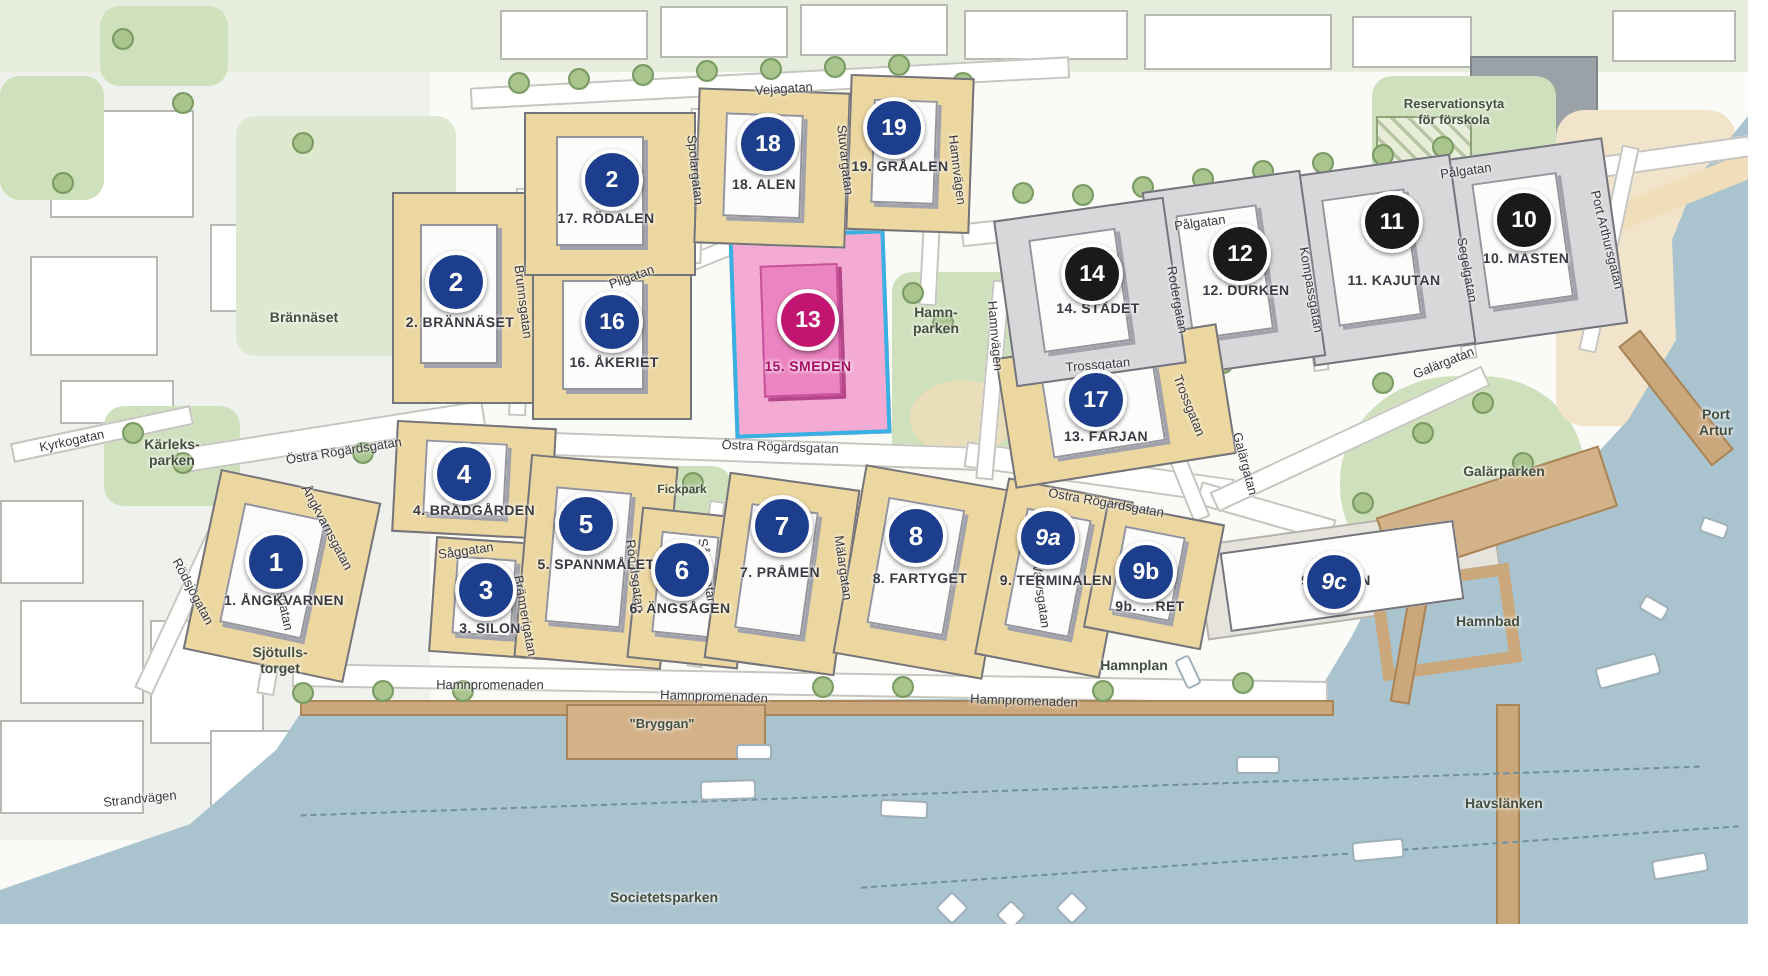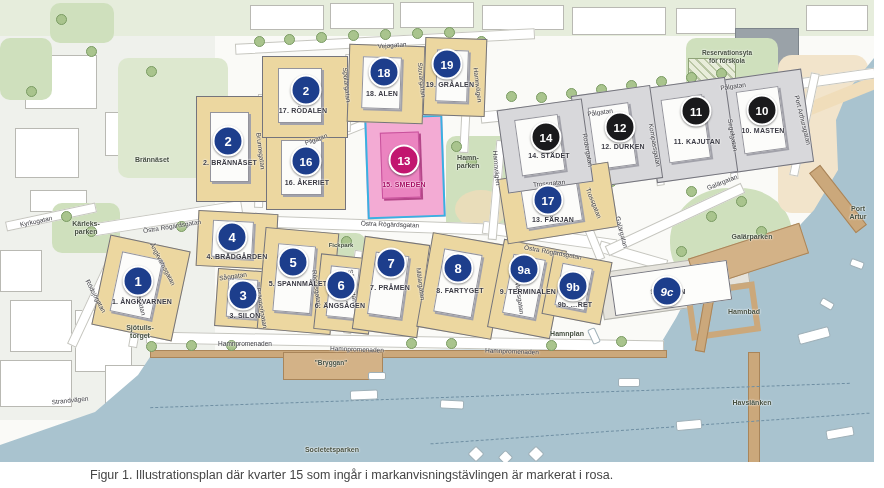--- a/index.html
+++ b/index.html
@@ -310,21 +310,21 @@
       <div class="kv blue" style="left: 232px; top: 237px;">4</div>
       <div class="block-label" style="left: 298px; top: 283px;">5. SPANNMÅLET</div>
       <div class="kv blue" style="left: 293px; top: 262px;">5</div>
       <div class="block-label" style="left: 340px; top: 305px;">6. ÄNGSÅGEN</div>
       <div class="kv blue" style="left: 341px; top: 285px;">6</div>
       <div class="block-label" style="left: 390px; top: 287px;">7. PRÅMEN</div>
       <div class="kv blue" style="left: 391px; top: 263px;">7</div>
       <div class="block-label" style="left: 460px; top: 290px;">8. FARTYGET</div>
       <div class="kv blue" style="left: 458px; top: 268px;">8</div>
       <div class="block-label" style="left: 528px; top: 291px;">9. TERMINALEN</div>
-      <div class="kv blue small" style="left: 524px; top: 269px;">9a</div>
+      <div class="kv blue small" style="left: 524px; top: 269px; font-style: italic;">9a</div>
       <div class="block-label" style="left: 575px; top: 304px;">9b. …RET</div>
       <div class="kv blue small" style="left: 573px; top: 286px;">9b</div>
       <div class="block-label" style="left: 668px; top: 291px;">9c. PIREN</div>
       <div class="kv blue small" style="left: 667px; top: 291px; font-style: italic;">9c</div>
       <div class="block-label" style="left: 763px; top: 130px;">10. MASTEN</div>
       <div class="kv black small" style="left: 762px; top: 110px;">10</div>
       <div class="block-label" style="left: 697px; top: 141px;">11. KAJUTAN</div>
       <div class="kv black small" style="left: 696px; top: 111px;">11</div>
       <div class="block-label" style="left: 623px; top: 146px;">12. DURKEN</div>
       <div class="kv black small" style="left: 620px; top: 127px;">12</div>
@@ -336,14 +336,13 @@
       <div class="kv pink small" style="left: 404px; top: 160px;">13</div>
       <div class="block-label" style="left: 307px; top: 182px;">16. ÅKERIET</div>
       <div class="kv blue small" style="left: 306px; top: 161px;">16</div>
       <div class="block-label" style="left: 303px; top: 110px;">17. RÖDALEN</div>
       <div class="kv blue small" style="left: 306px; top: 90px;">2</div>
       <div class="block-label" style="left: 382px; top: 93px;">18. ALEN</div>
       <div class="kv blue small" style="left: 384px; top: 72px;">18</div>
       <div class="block-label" style="left: 450px; top: 84px;">19. GRÅALEN</div>
       <div class="kv blue small" style="left: 447px; top: 64px;">19</div>
     </div>
-  <div class="caption">Figur 1. Illustrationsplan där kvarter 15 som ingår i markanvisningstävlingen är markerat i rosa.</div>
 </div>
 
 </body></html>

